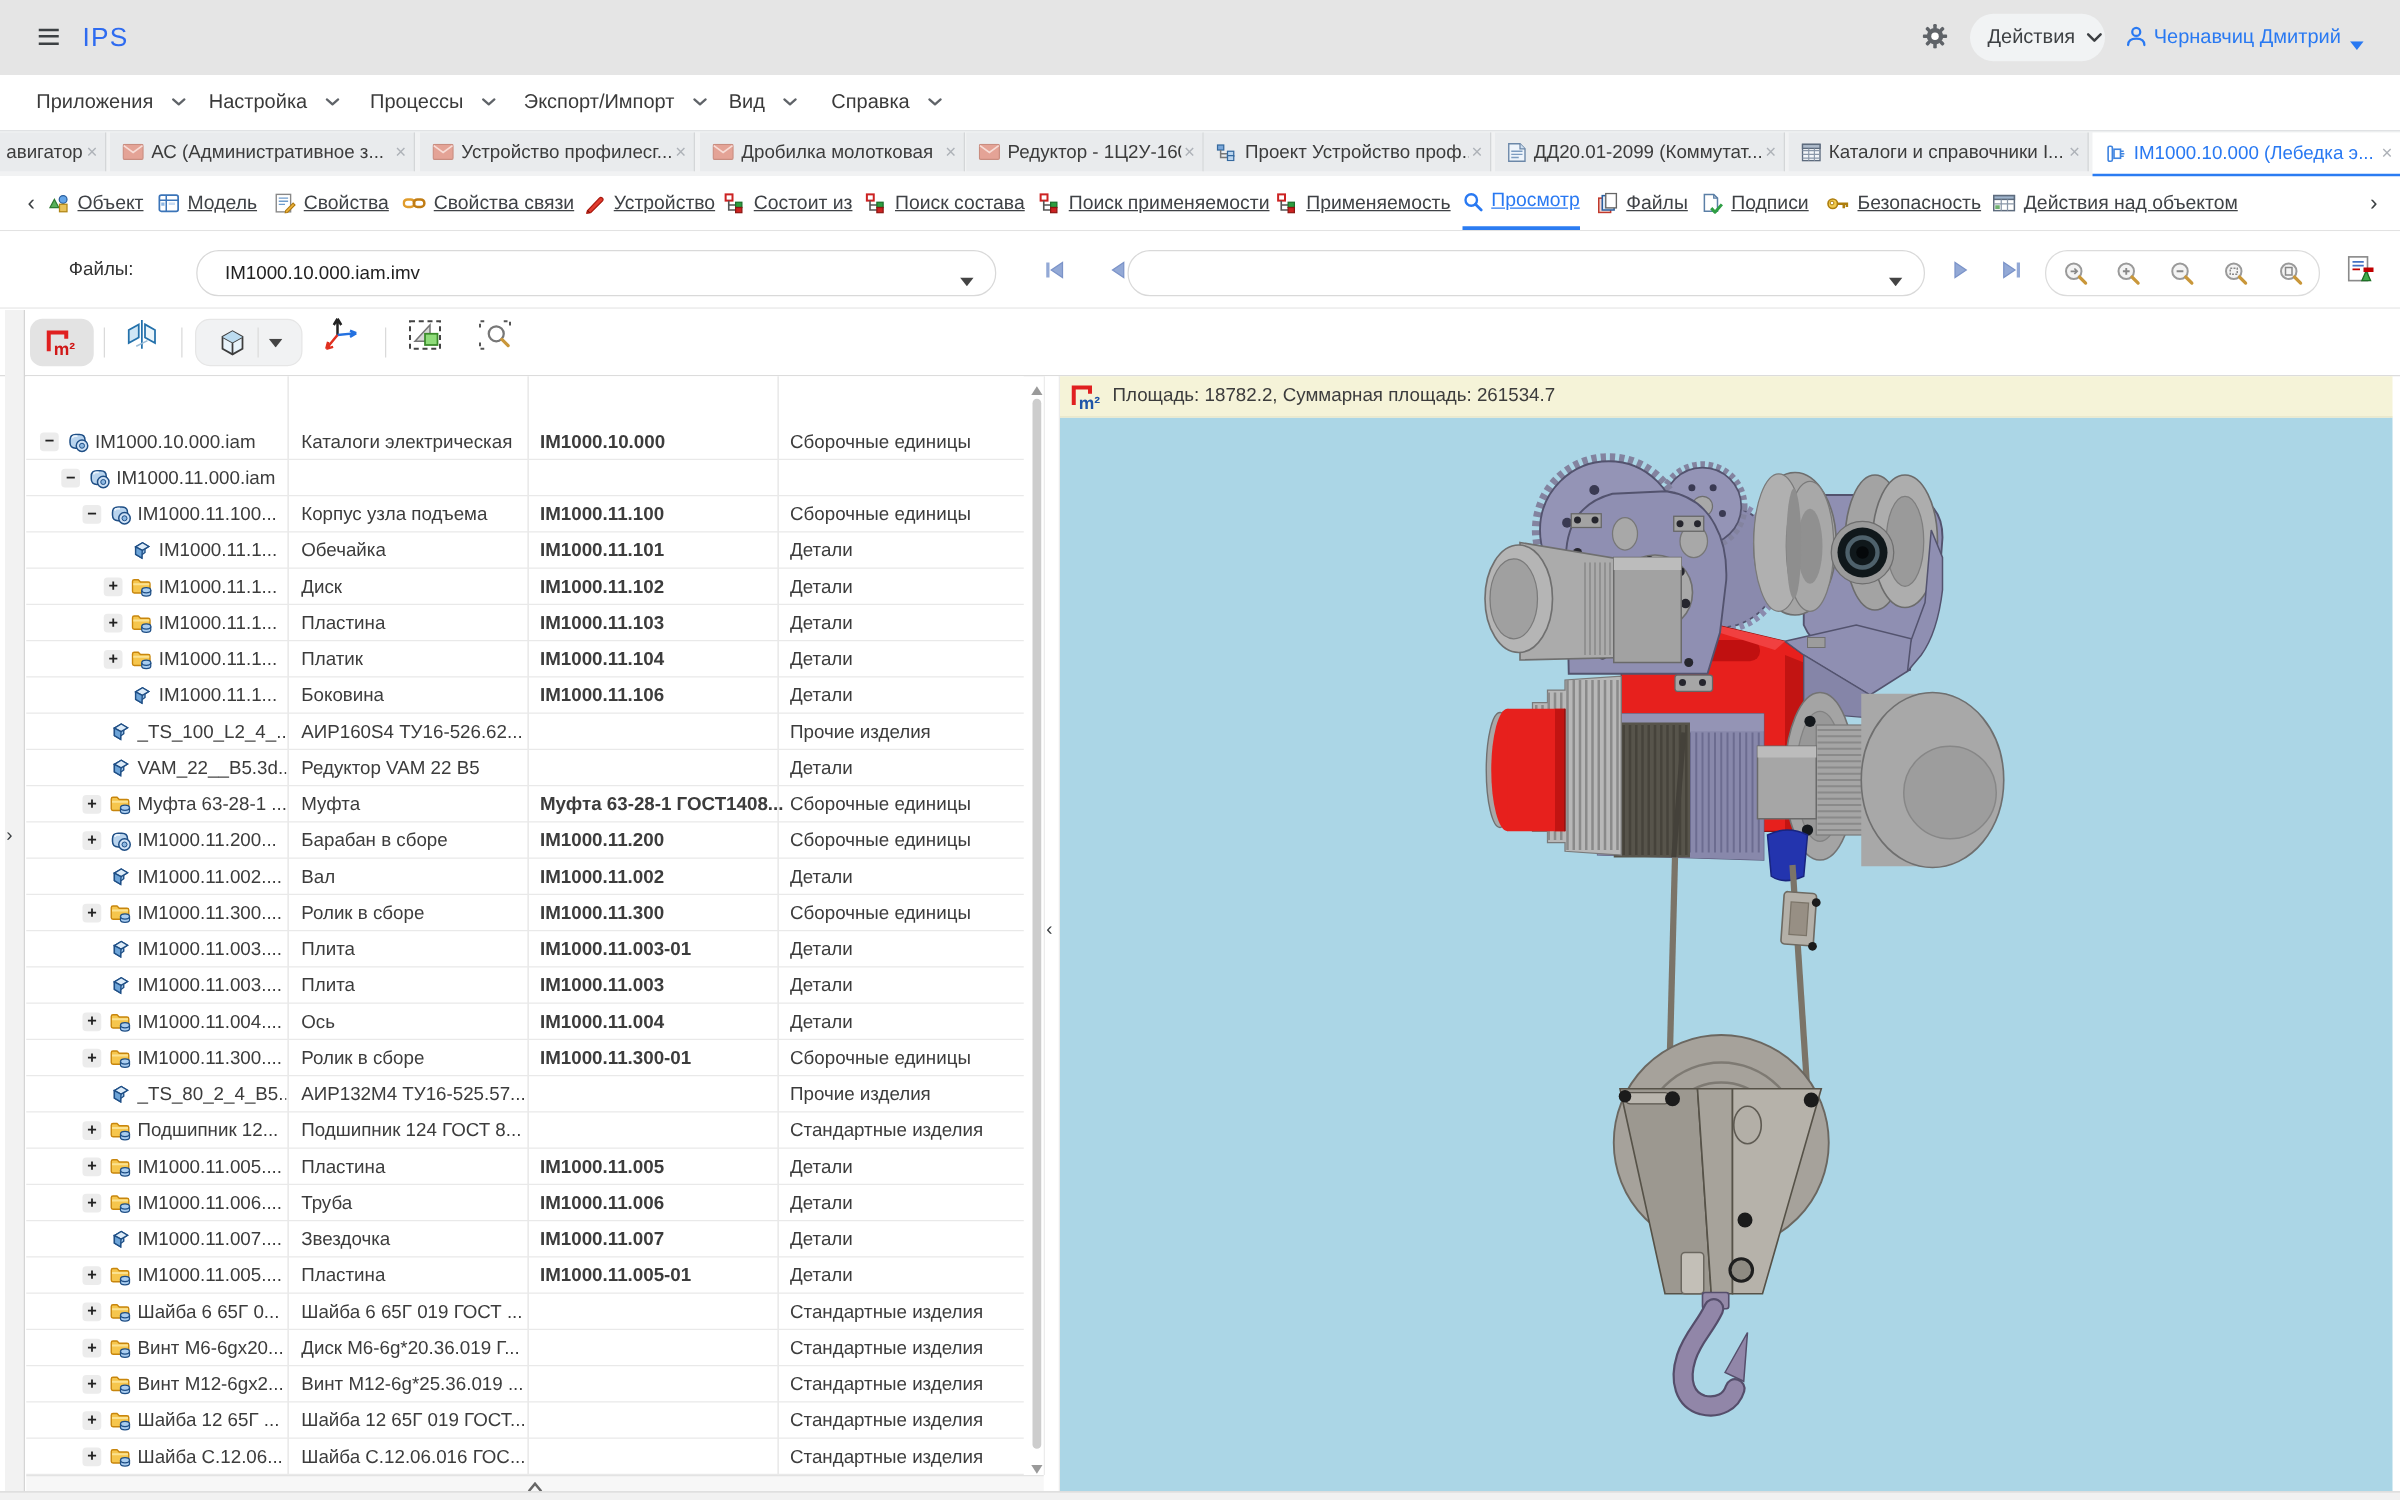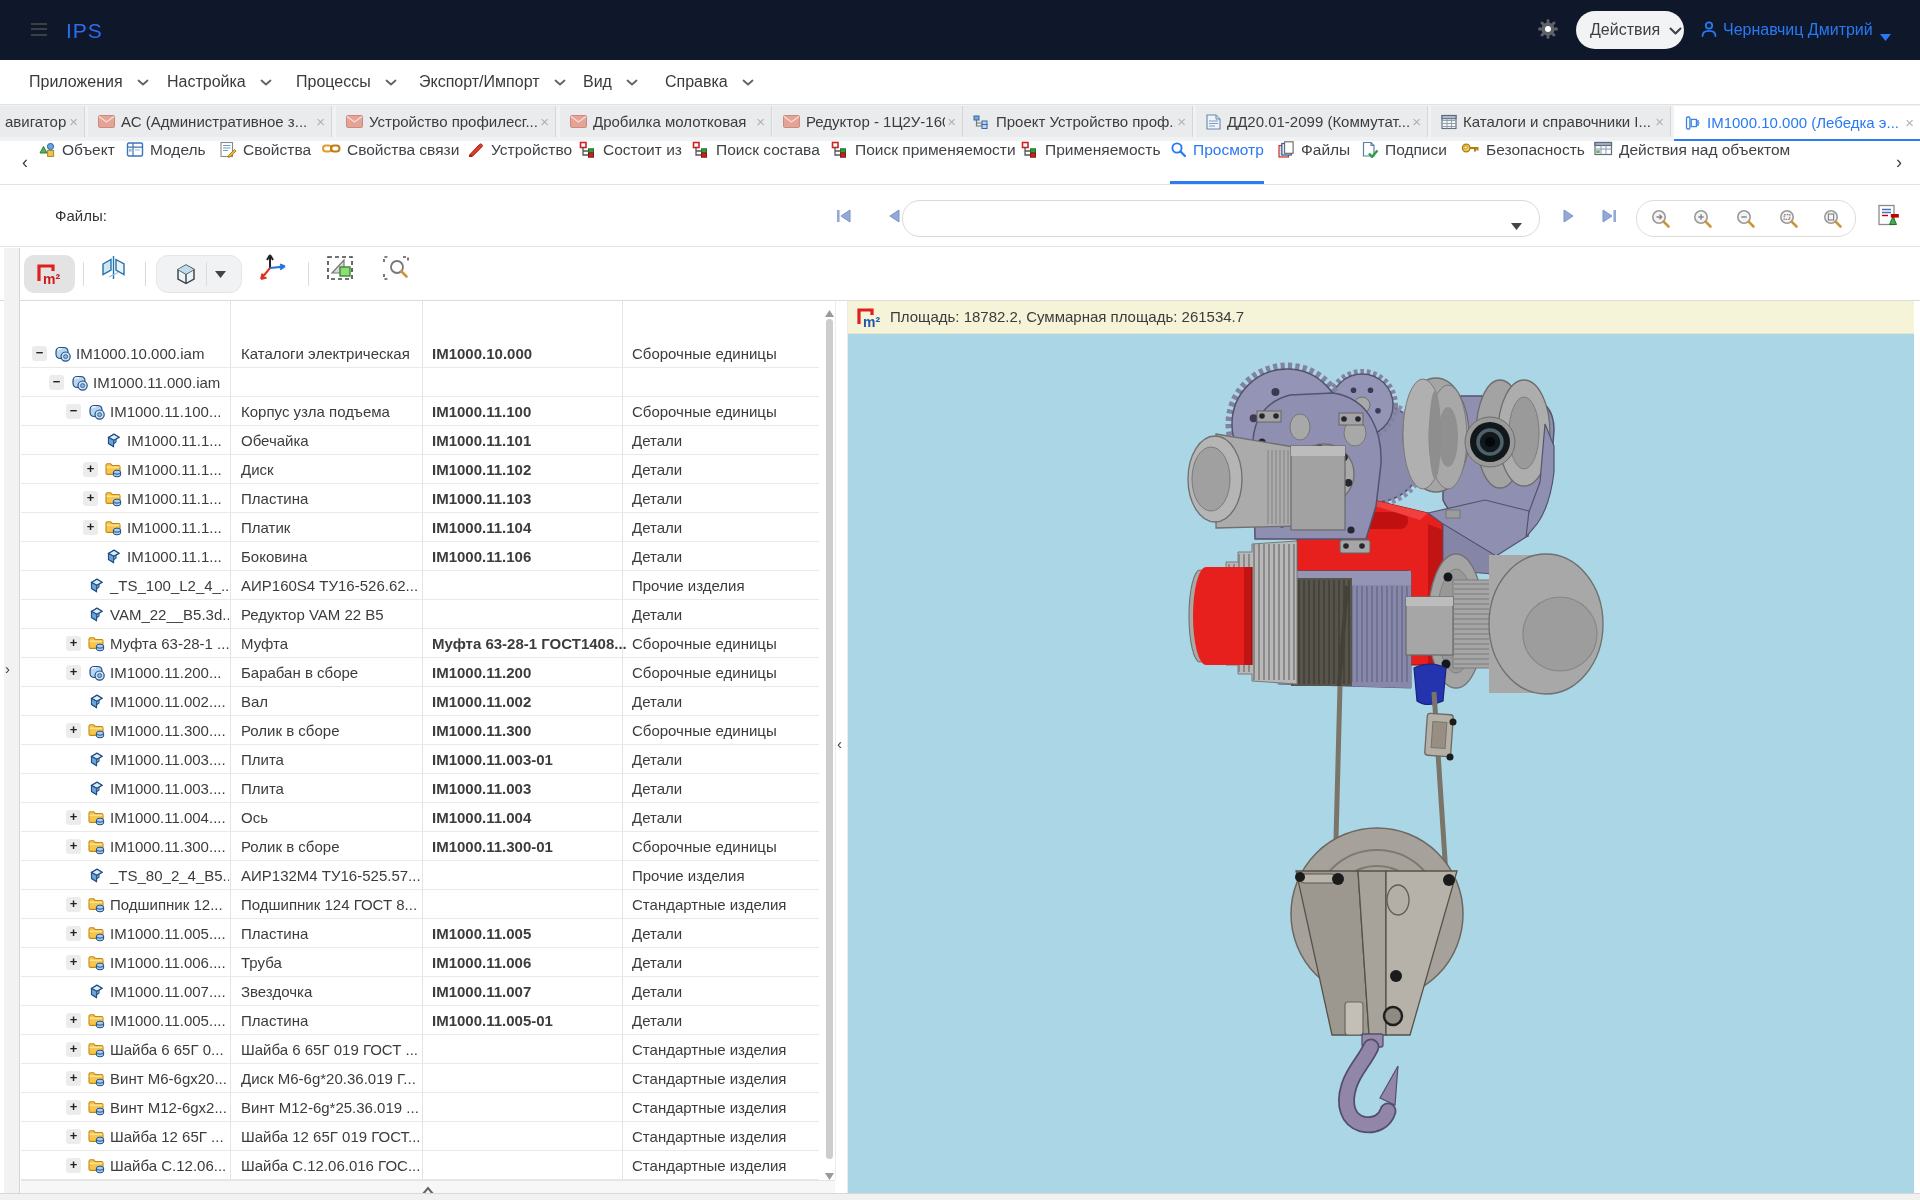--- a/index.html
+++ b/index.html
@@ -1,36 +1,36 @@
 <!DOCTYPE html>
 <html><head><meta charset="utf-8"><title>IPS</title><style>
 * { margin:0; padding:0; box-sizing:border-box; }
 html,body { width:1920px; height:1200px; overflow:hidden; font-family:"Liberation Sans", sans-serif; background:#fff; }
-#header { position:absolute; left:0; top:0; width:1920px; height:60px; background:#0f172a; }
+#header { position:absolute; left:0; top:0; width:1920px; height:60px; background:#e5e5e5; }
 #burger { position:absolute; left:31px; top:23px; width:16px; height:13px; }
 #burger div { height:2px; background:#3c4043; margin-bottom:3.4px; }
 #logo { position:absolute; left:66px; top:19px; font-size:21px; font-weight:500; color:#2e6bf0; letter-spacing:1px; }
 #gearbtn { position:absolute; left:1538px; top:19px; }
 #actbtn { position:absolute; left:1576px; top:11px; width:108px; height:38px; border-radius:19px; background:#f1f3f4; font-size:16px; color:#3d4043; line-height:38px; padding-left:14px; white-space:nowrap; }
 #actbtn .mch { margin-left:9px; }
 #userbtn { position:absolute; left:1700px; top:20px; }
 #username { position:absolute; left:1723px; top:21px; font-size:16px; color:#2979f2; }
 #usertri { position:absolute; left:1880px; top:27px; }
 #menubar { position:absolute; left:0; top:60px; width:1920px; height:44px; background:#fff; }
 .mitem { position:absolute; top:12px; font-size:16px; color:#3a3a3a; white-space:nowrap; }
 .mitem .mch { display:inline-block; margin-left:14px; vertical-align:1px; }
 #tabbar { position:absolute; left:0; top:104px; width:1920px; height:37px; background:#f1f2f3; border-top:1px solid #e0e2e4; }
 .tab { position:absolute; top:1px; height:31px; background:#e9ebed; border-right:1px solid #d4d6d8; font-size:15px; color:#3c3c3c; white-space:nowrap; overflow:hidden; display:flex; align-items:center; }
 .tab .tbi { margin-left:10px; margin-right:6px; display:inline-flex; }
 .tab .tbl { flex:1 1 auto; overflow:hidden; white-space:nowrap; }
 .tab:first-child .tbl { margin-left:5px; }
 .tab .tbx { color:#aeb2b8; font-size:15px; margin:0 6px 0 2px; }
 .tab.active { top:1px; height:36px; background:#fff; border-right:none; border-bottom:3px solid #2b7cf2; color:#2979f2; }
 #subtabs { position:absolute; left:0; top:141px; width:1920px; height:44px; background:#fff; border-bottom:1px solid #e2e2e2; }
-.stab { position:absolute; top:0; height:43px; display:flex; font-size:15.5px; color:#3f4246; white-space:nowrap; }
+.stab { position:absolute; top:0; height:43px; display:flex; align-items:center; font-size:15.5px; color:#3f4246; white-space:nowrap;text-decoration:underline; }
 .stab .sti { margin-right:6px; display:inline-flex; }
 .stab.sactive { color:#2979f2; border-bottom:3px solid #2b7cf2; }
 #stchev { position:absolute; left:22px; top:152px; font-size:18px; color:#3c4043; }
 #stchev2 { position:absolute; left:1896px; top:152px; font-size:18px; color:#3c4043; }
 #filesrow { position:absolute; left:0; top:185px; width:1920px; height:62px; background:#fff; border-bottom:1px solid #e3e3e3; }
 #fileslabel { position:absolute; left:55px; top:22px; font-size:15px; color:#333; }
 .ddown { position:absolute; top:15px; height:37px; border:1px solid #d9d9d9; border-radius:18px; background:#fff; }
 .ddown .dtext { position:absolute; left:22px; top:9px; font-size:15px; color:#222; }
 .ddown .dcaret { position:absolute; right:17px; top:15px; }
 .navic { position:absolute; top:23px; }
@@ -355,20 +355,26 @@
           <rect x="2.2" y="9.2" width="3.6" height="3" fill="#6fb06f"></rect>
         </svg>
       </span>
       <span>Действия над объектом</span>
     </div>
   </div>
 <div id="stchev">‹</div>
 <div id="stchev2">›</div>
 <div id="filesrow">
   <div id="fileslabel">Файлы:</div>
+  <div class="ddown" style="left:157px;width:640px">
+      <span class="dtext">IM1000.10.000.iam.imv</span>
+      <span class="dcaret"><svg width="11" height="7" viewBox="0 0 11 7" style="">
+          <polygon points="0,0 11,0 5.5,7" fill="#444"></polygon>
+        </svg></span>
+    </div>
   <span class="navic" style="left:835px"><svg width="18" height="16" viewBox="0 0 18 16" style="">
         <rect x="2" y="2" width="2.6" height="12" fill="#93a9d6"></rect>
         <polygon points="15,2 15,14 6,8" fill="#93a9d6" stroke="#7b93c8" stroke-width="1"></polygon>
       </svg></span>
   <span class="navic" style="left:888px"><svg width="14" height="16" viewBox="0 0 14 16" style="">
         <polygon points="11,2 11,14 2,8" fill="#93a9d6" stroke="#7b93c8" stroke-width="1"></polygon>
       </svg></span>
   <div class="ddown" style="left:902px;width:638px">
       <span class="dcaret"><svg width="11" height="7" viewBox="0 0 11 7" style="">
           <polygon points="0,0 11,0 5.5,7" fill="#444"></polygon>

